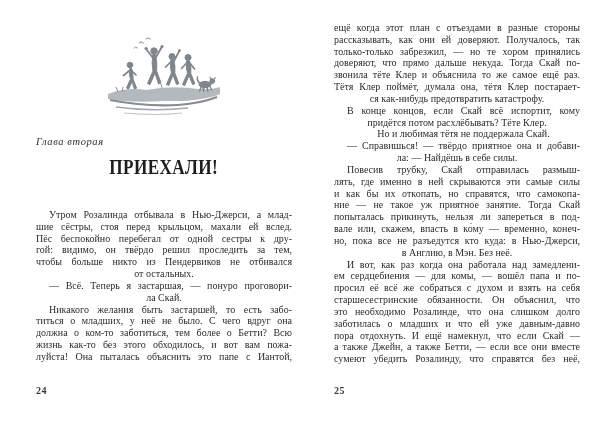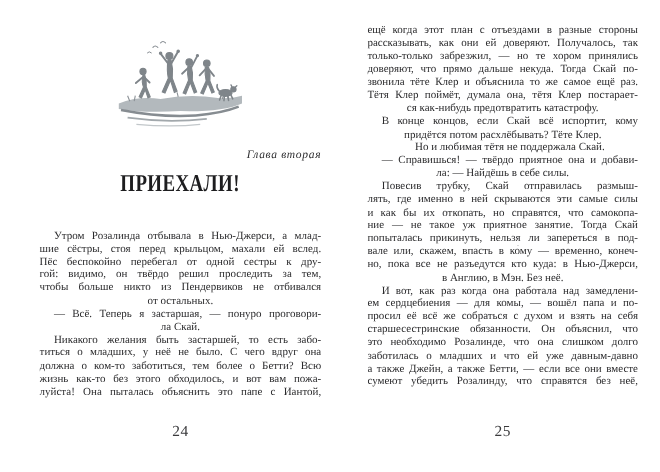--- a/index.html
+++ b/index.html
@@ -14,21 +14,21 @@
   .page{position:absolute;top:0;height:335px;}
   .page-left{left:36px;width:256px;}
   .page-right{left:334px;width:246px;}
 
   .illustration-wrap{
     position:absolute;top:26px;left:0;width:100%;height:98px;
     display:flex;align-items:center;justify-content:center;
   }
   .chapter-label{
     position:absolute;top:136px;left:0;width:100%;
-    text-align:right;
+    text-align:left;
     font-style:italic;
     font-size:10.5px;
     letter-spacing:0.6px;
     color:#2e2e30;
   }
   .chapter-title{
     position:absolute;top:154px;left:0;width:100%;
     text-align:center;
     font-weight:bold;
     font-size:22px;
@@ -54,24 +54,24 @@
     text-align:center;
     white-space:normal;
   }
   .line.just{
     text-align:justify;
     text-align-last:justify;
   }
   .line.ind{padding-left:13px;}
   .page-number{
     position:absolute;top:385px;left:0;width:100%;
-    text-align:center;
-    font-size:14px;
+    font-size:10px;
     color:#3a3a3c;
     letter-spacing:0.5px;
+    font-weight:bold;
   }
 </style>
 </head>
 <body>
 
 <div class="spread">
 
   <div class="page page-left">
 
     <div class="illustration-wrap">
@@ -165,19 +165,20 @@
         <div class="line just">попыталась прикинуть, нельзя ли запереться в под-</div>
         <div class="line just">вале или, скажем, впасть в ко́му — временно, конеч-</div>
         <div class="line just">но, пока все не разъедутся кто куда: в Нью-Джерси,</div>
         <div class="line">в Англию, в Мэн. Без неё.</div>
         <div class="line just ind">И вот, как раз когда она работала над замедлени-</div>
         <div class="line just">ем сердцебиения — для комы, — вошёл папа и по-</div>
         <div class="line just">просил её всё же собраться с духом и взять на себя</div>
         <div class="line just">старшесестринские обязанности. Он объяснил, что</div>
         <div class="line just">это необходимо Розалинде, что она слишком долго</div>
         <div class="line just">заботилась о младших и что ей уже давным-давно</div>
+        <div class="line just">пора отдохнуть. И ещё намекнул, что если Скай —</div>
         <div class="line just">а также Джейн, а также Бетти, — если все они вместе</div>
         <div class="line just">сумеют убедить Розалинду, что справятся без неё,</div>
       </div>
     <div class="page-number">25</div>
   </div>
 
 </div>
 
 </body></html>

